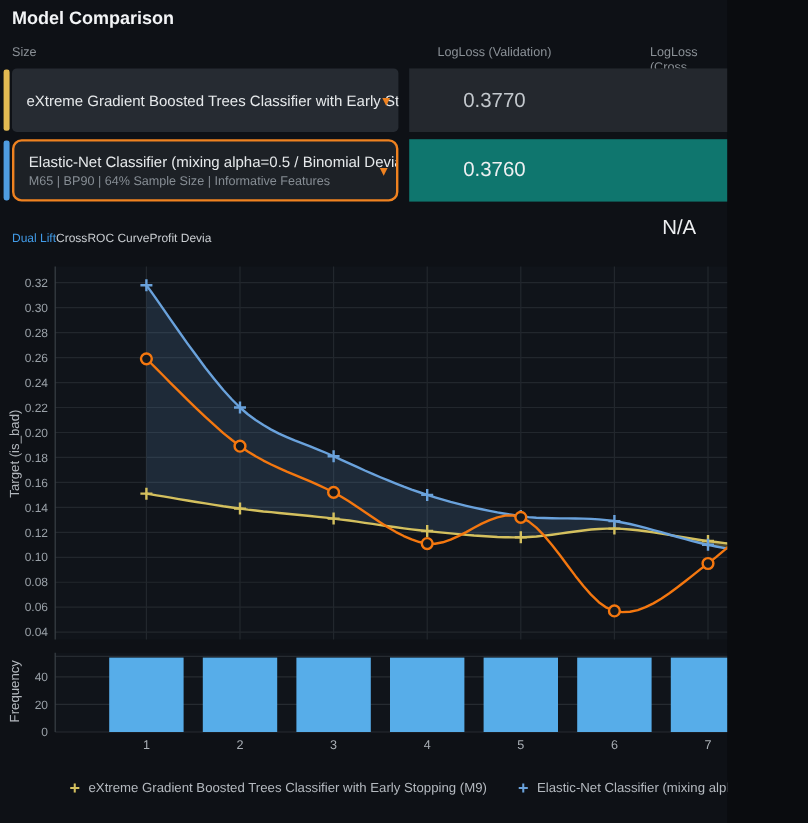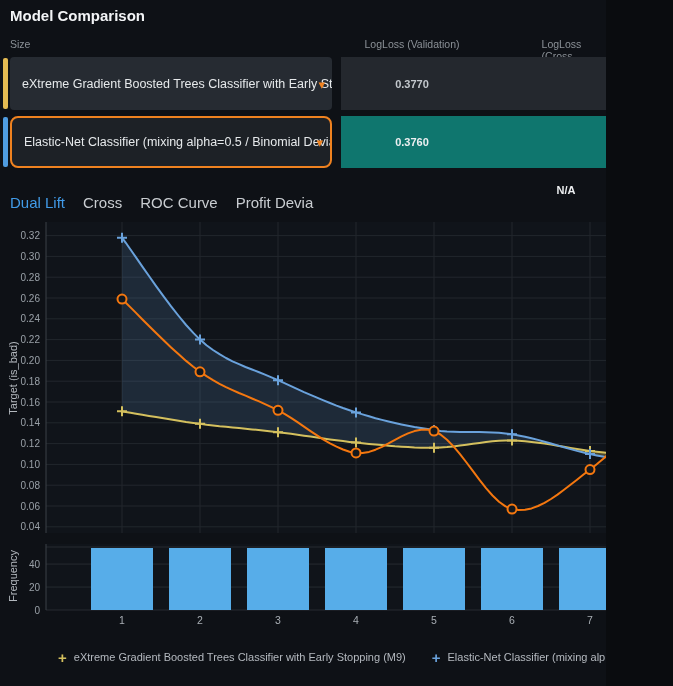--- a/index.html
+++ b/index.html
@@ -15,25 +15,25 @@
   .model-row.r2{top:116px;height:52px;}
   .accent{position:absolute;left:3px;top:1px;bottom:1px;width:5px;border-radius:2px;background:#888;}
   .card{position:absolute;left:10px;top:0;bottom:0;width:322px;background:#262b32;border-radius:4px;
         box-sizing:border-box;display:flex;flex-direction:column;justify-content:center;cursor:pointer;}
   .r2 .card{background:#1d2126;border:2px solid #ef8220;border-radius:8px;}
   .card-title{font-size:12.5px;color:#e6e9eb;white-space:nowrap;overflow:hidden;padding:0 26px 0 12px;}
   .card-meta{font-size:10.5px;color:#868d94;white-space:nowrap;overflow:hidden;padding:0 26px 0 12px;margin-top:3px;}
   .chevron{position:absolute;right:7px;top:50%;transform:translateY(-50%);color:#ef8220;font-size:13px;line-height:1;}
   .value-panel{position:absolute;left:341px;width:332px;top:0;bottom:0;background:#24282e;}
   .r2 .value-panel{background:#0f766e;}
-  .val{position:absolute;top:50%;transform:translate(-50%,-50%);font-size:11px;color:#c3c8cd;font-weight:bold;}
+  .val{position:absolute;top:50%;transform:translate(-50%,-50%);font-size:17px;color:#c3c8cd;}
   .v1{left:71px;}
   .v2{left:225px;margin-top:48px;}
   .r2 .val{color:#edeff1;}
-  .tabs{position:absolute;left:10px;top:194px;display:flex;gap:18px;font-size:15px;color:#c9cdd1;}
+  .tabs{position:absolute;left:10px;top:194px;display:flex;font-size:10px;color:#c9cdd1;}
   .tab{cursor:pointer;}
   .tab.active{color:#419be8;}
   #lift-chart{position:absolute;left:0;top:215px;}
   #freq-chart{position:absolute;left:0;top:538px;}
   svg text{font-family:"Liberation Sans",sans-serif;}
   .axis-label{position:absolute;font-size:11px;color:#b3b8be;white-space:nowrap;
               transform:translate(-50%,-50%) rotate(-90deg);}
   #target-label{left:13px;top:378px;}
   #freq-label{left:13px;top:576px;}
   .legend{position:absolute;left:0;top:645px;width:673px;height:24px;display:flex;align-items:center;
@@ -62,20 +62,21 @@
     <div class="value-panel">
       <span class="val v1">0.3770</span>
       <span class="val v2">N/A</span>
     </div>
   </div>
 
   <div class="model-row r2">
     <div class="accent" style="background: rgb(79, 156, 224);"></div>
     <div class="card" style="border-color: rgb(239, 130, 32);">
       <div class="card-title">Elastic-Net Classifier (mixing alpha=0.5 / Binomial Devia…</div>
+      <div class="card-meta">M65 | BP90 | 64% Sample Size | Informative Features</div>
       <span class="chevron">▾</span>
     </div>
     <div class="value-panel">
       <span class="val v1">0.3760</span>
       <span class="val v2">N/A</span>
     </div>
   </div>
 
   <div class="tabs">
     <span class="tab active">Dual Lift</span>

